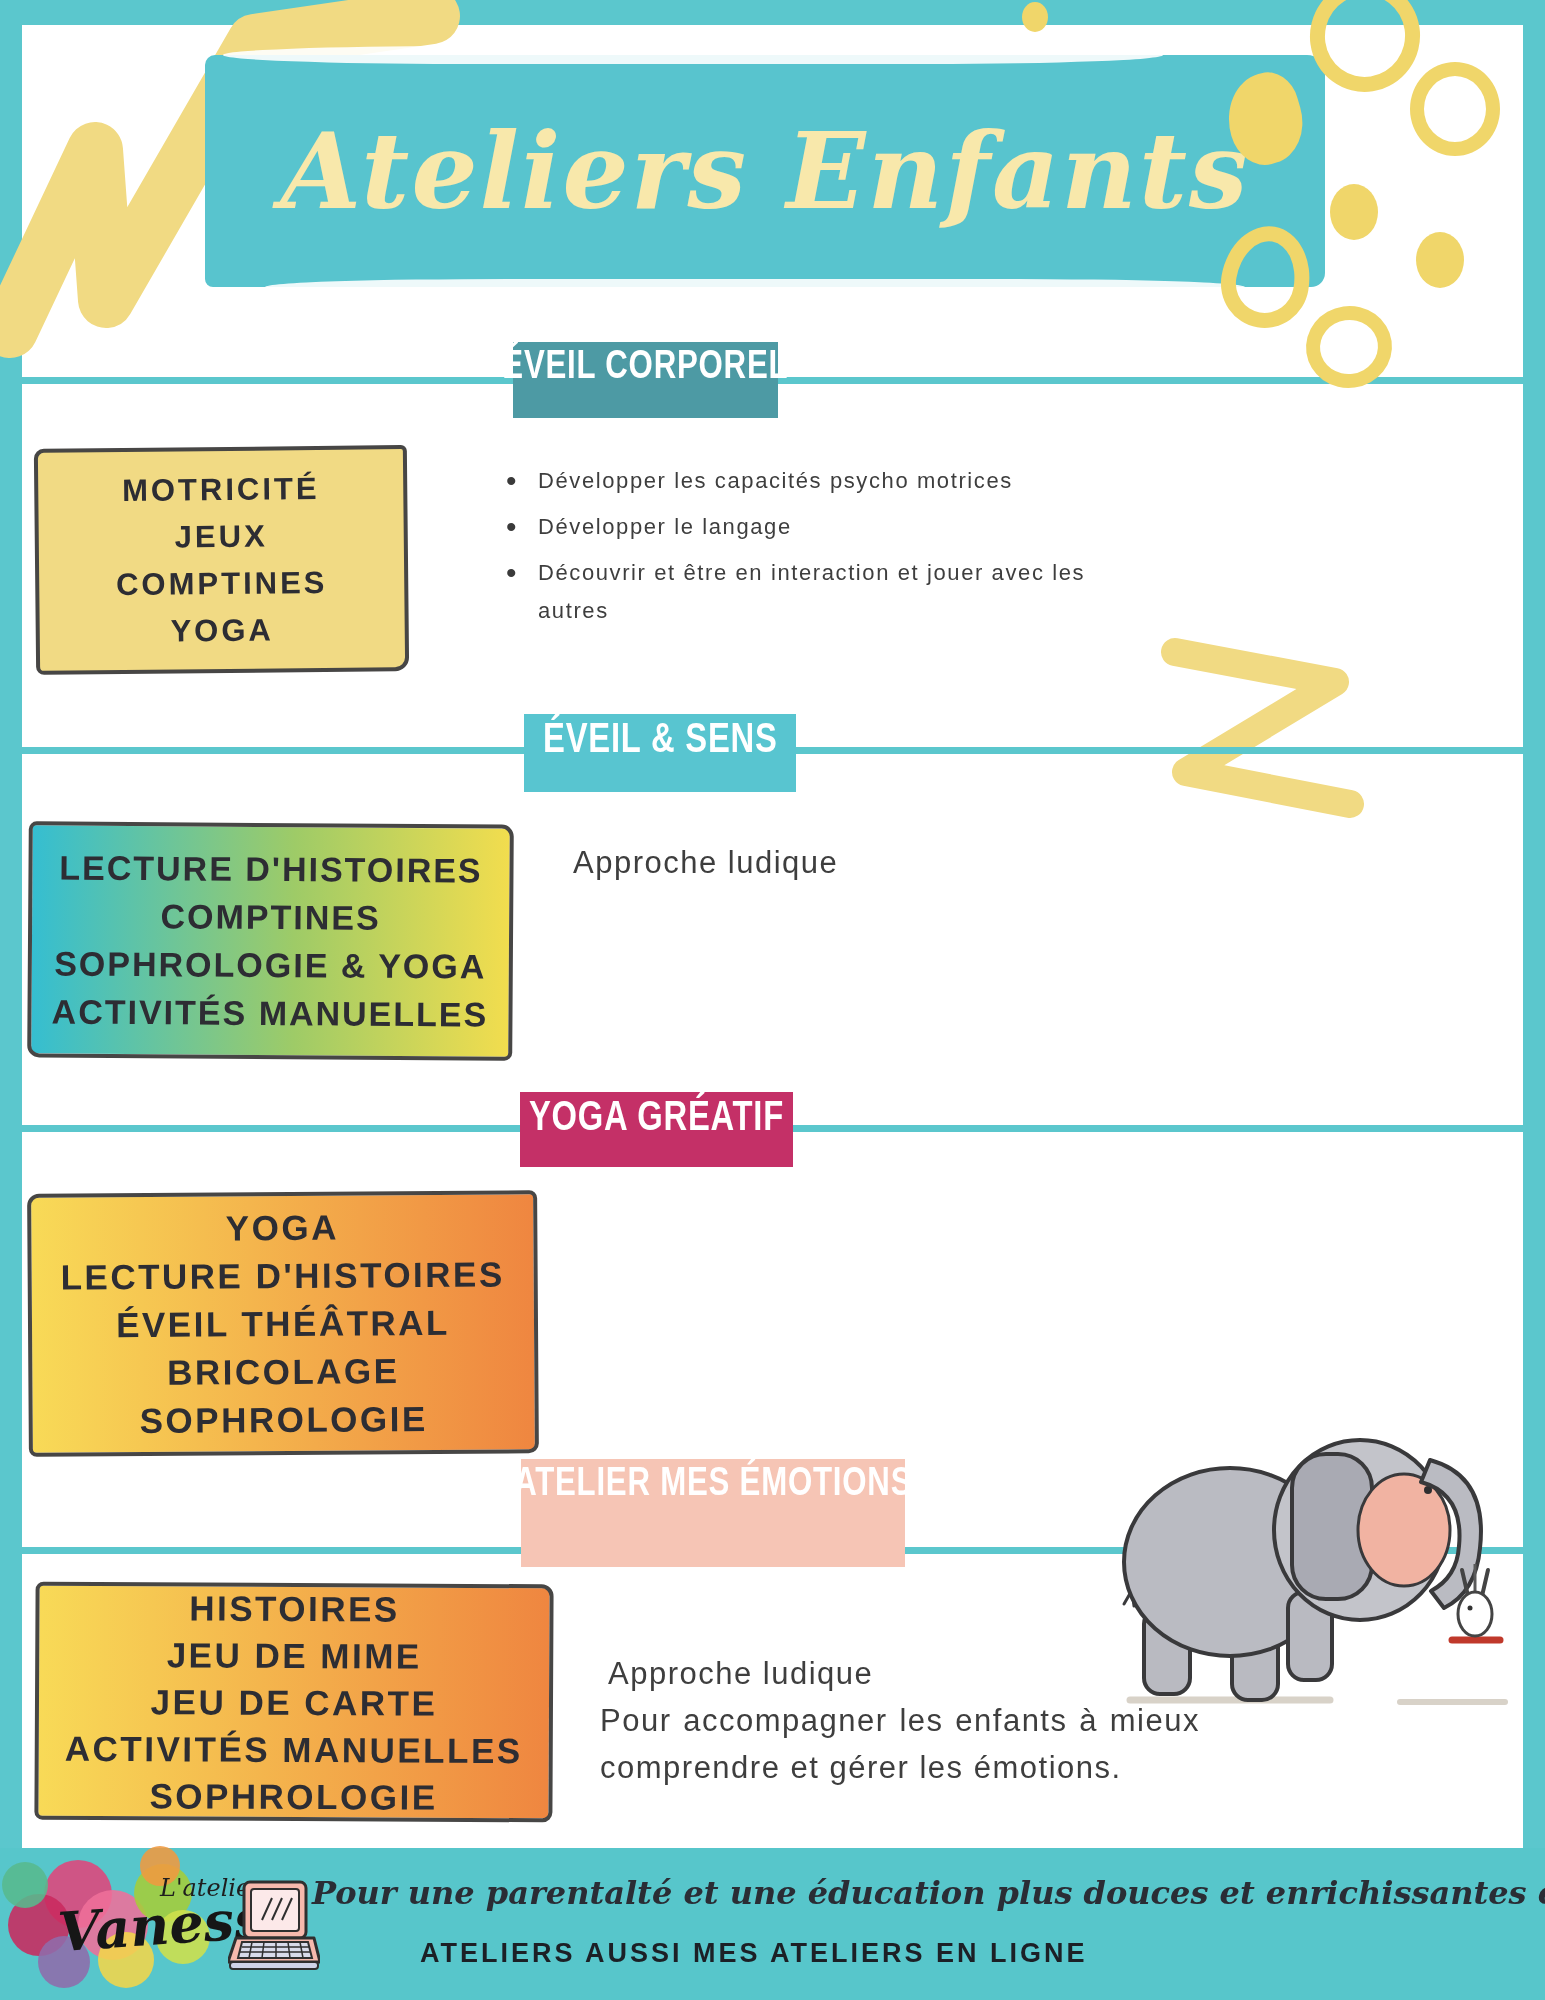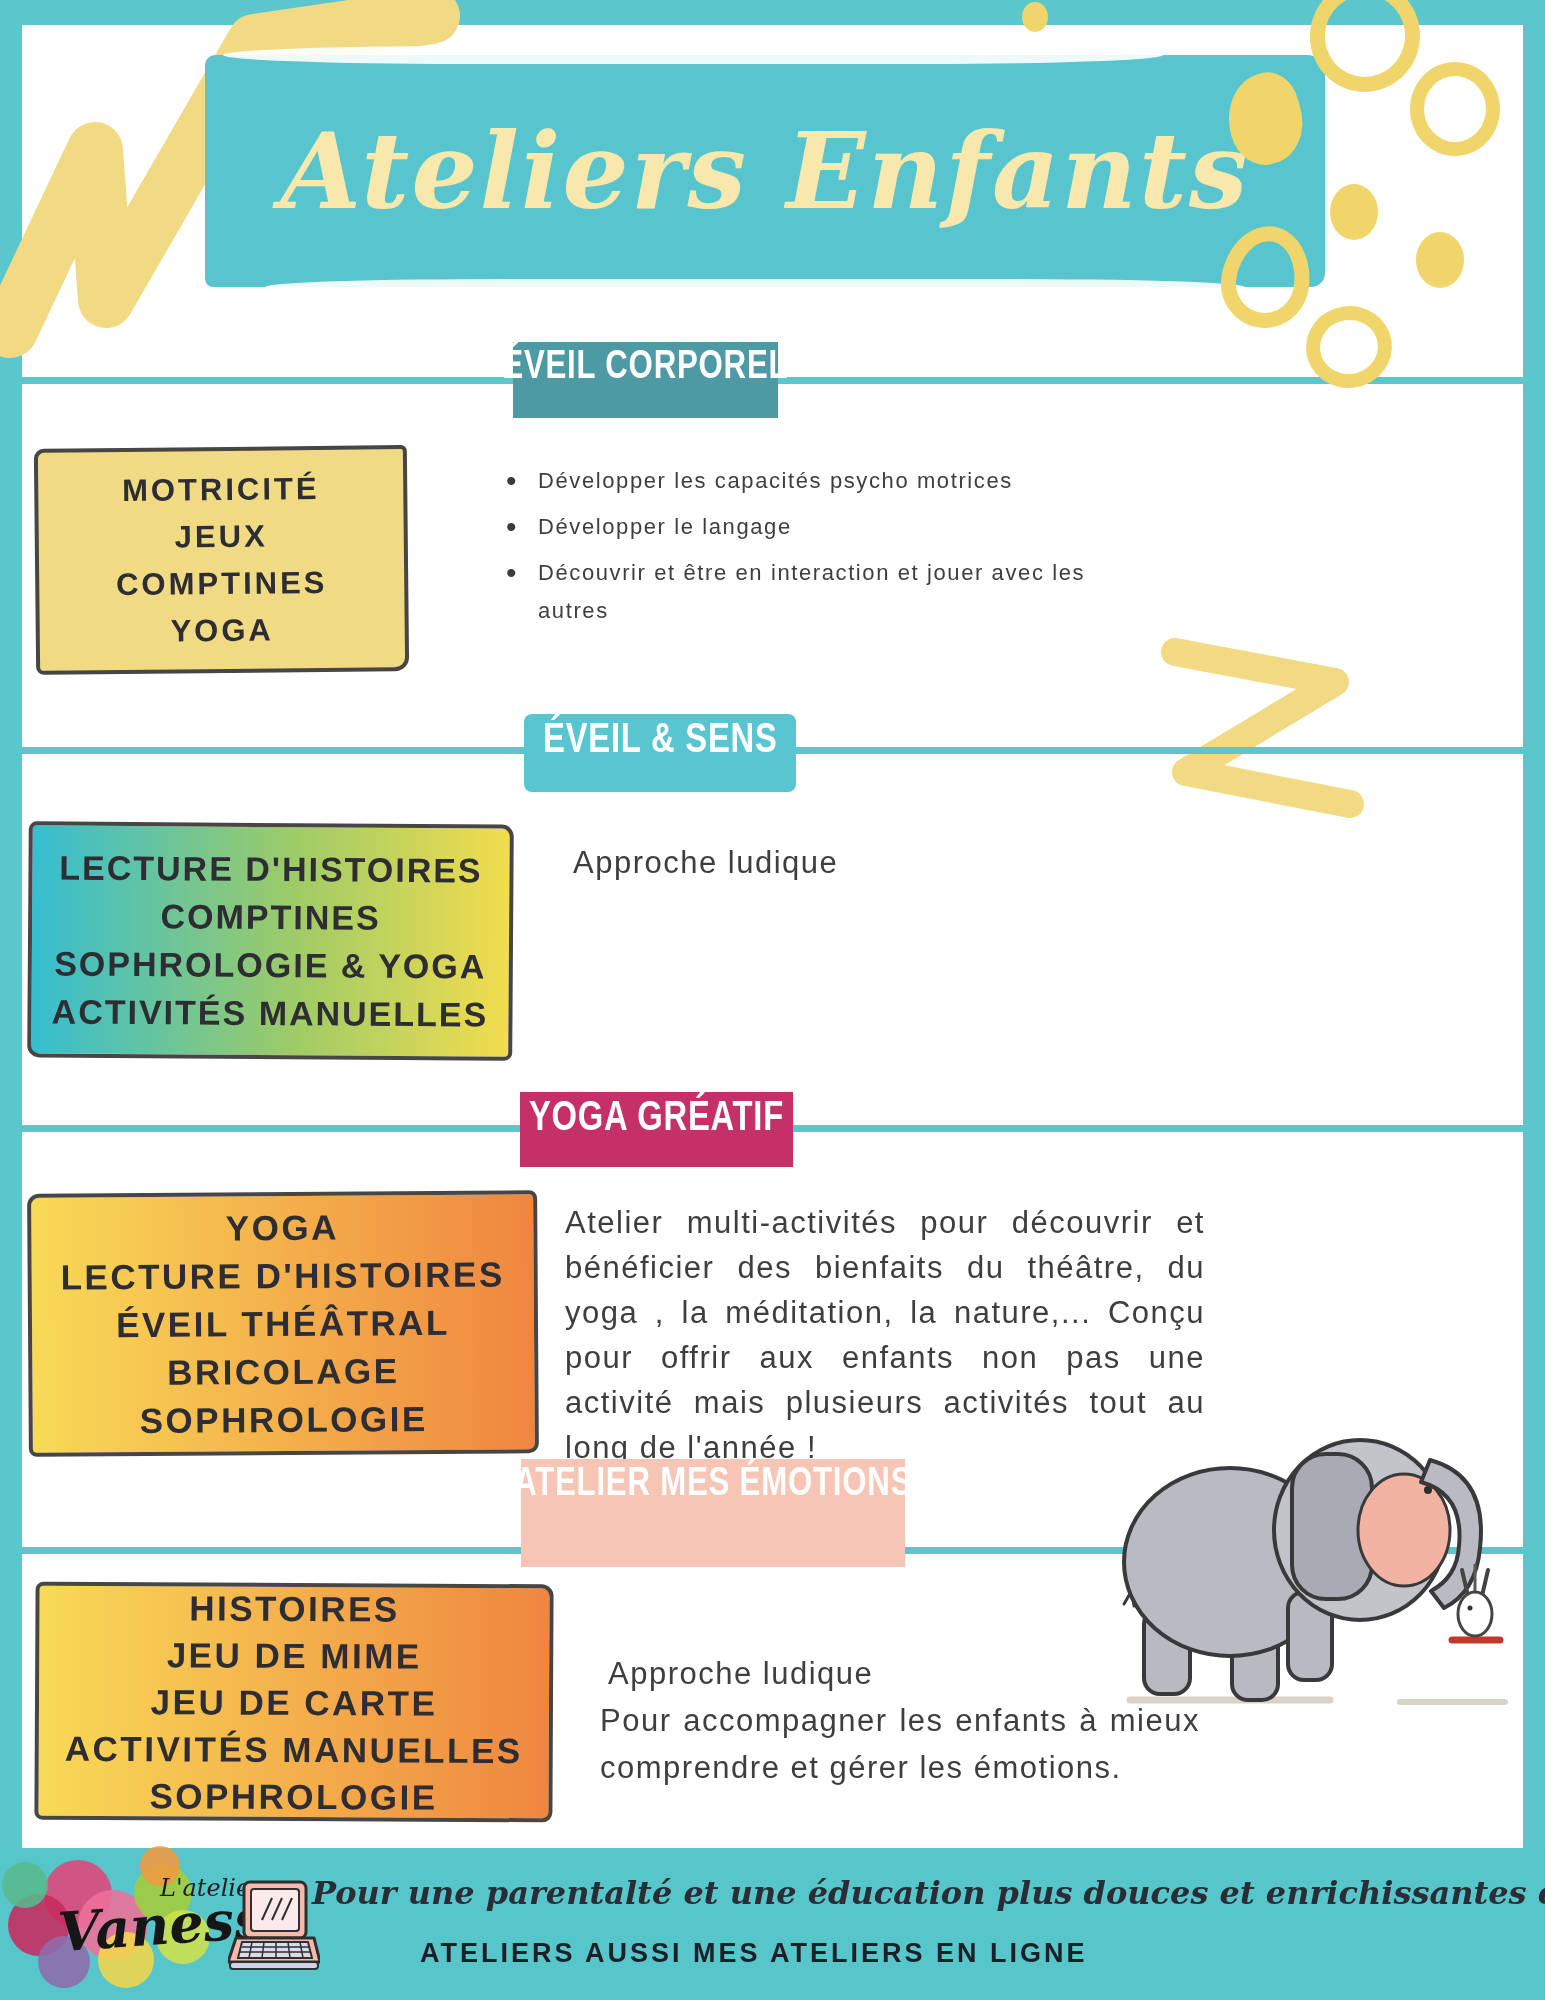--- a/index.html
+++ b/index.html
@@ -31,21 +31,21 @@
   
   .divider{position:absolute;left:22px;width:1501px;height:7px;background:#5bc7cd;z-index:1;}
   .d1{top:377px;} .d2{top:747px;} .d3{top:1125px;} .d4{top:1547px;}
 
   
   .banner{position:absolute;z-index:4;display:flex;align-items:flex-start;justify-content:center;}
   .banner span{display:inline-block;color:#ffffff;font-weight:700;white-space:nowrap;
                transform:scaleX(.78);letter-spacing:1px;}
   .s1-banner{left:513px;top:342px;width:265px;height:76px;background:#4d9aa4;}
   .s1-banner span{font-size:40px;}
-  .s2-banner{left:524px;top:714px;width:272px;height:78px;background:#58c5d0;border-radius:8px;}
+  .s2-banner{left:524px;top:714px;width:272px;height:78px;background:#58c5d0;}
   .s2-banner span{font-size:42px;}
   .s3-banner{left:520px;top:1092px;width:273px;height:75px;background:#c43067;}
   .s3-banner span{font-size:42px;}
   .s4-banner{left:521px;top:1459px;width:384px;height:108px;background:#f6c5b5;}
   .s4-banner span{font-size:40px;}
 
   
   .box{position:absolute;z-index:3;border:4px solid #474645;display:flex;flex-direction:column;
        align-items:center;justify-content:center;text-align:center;}
   .box-line{font-weight:800;color:#2d2d33;white-space:nowrap;}
@@ -159,23 +159,20 @@
 
   <div class="banner s3-banner">
     <span>YOGA GRÉATIF</span>
   </div>
   <div class="box s3-box">
     <div class="box-line">YOGA</div>
     <div class="box-line">LECTURE D'HISTOIRES</div>
     <div class="box-line">ÉVEIL THÉÂTRAL</div>
     <div class="box-line">BRICOLAGE</div>
     <div class="box-line">SOPHROLOGIE</div>
-  </div>
-  <div class="para p3">
-    <span class="body">Atelier multi-activités pour découvrir et bénéficier des bienfaits du théâtre, du yoga , la méditation, la nature,... Conçu pour offrir aux enfants non pas une activité mais plusieurs activités tout au long de l'année !</span>
   </div>
 
   <div class="banner s4-banner">
     <span>ATELIER MES ÉMOTIONS</span>
   </div>
   <div class="box s4-box">
     <div class="box-line">HISTOIRES</div>
     <div class="box-line">JEU DE MIME</div>
     <div class="box-line">JEU DE CARTE</div>
     <div class="box-line">ACTIVITÉS MANUELLES</div>

